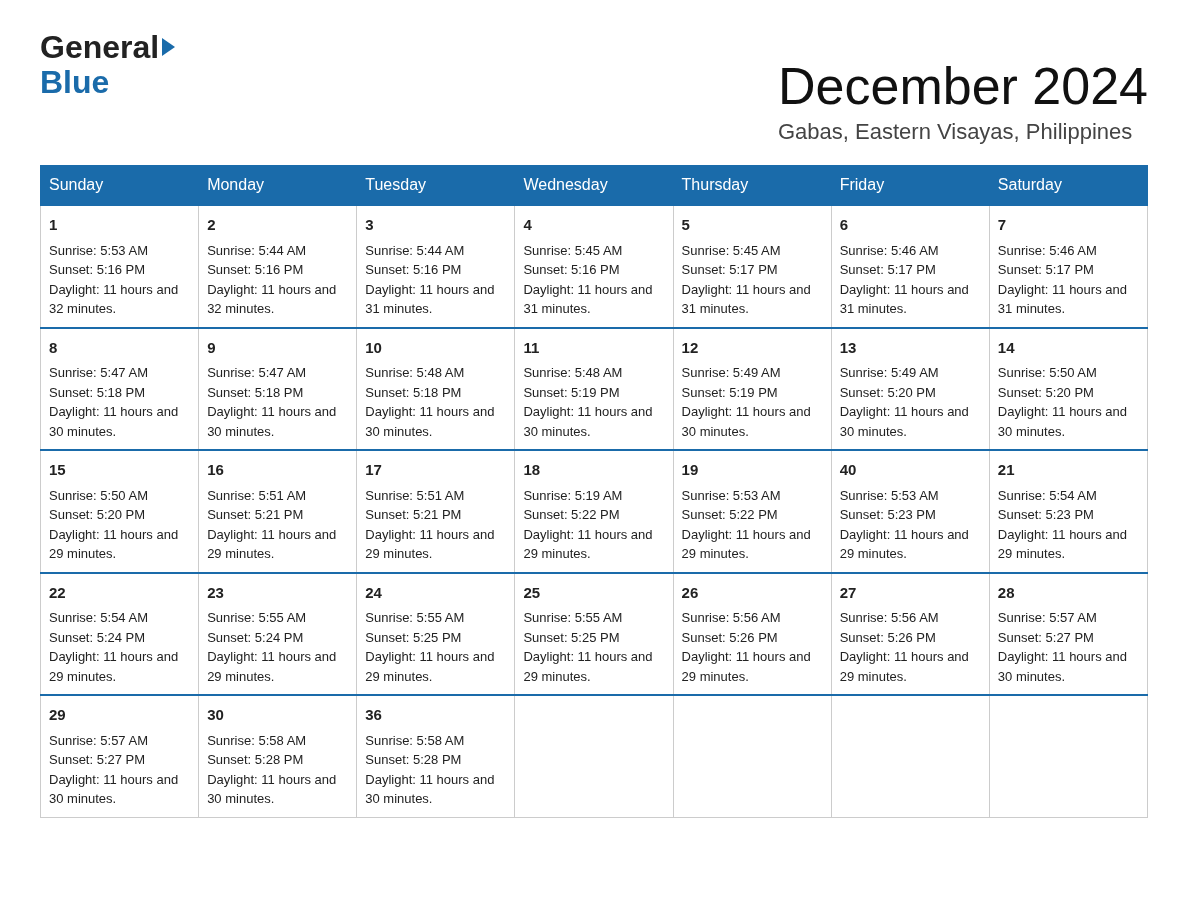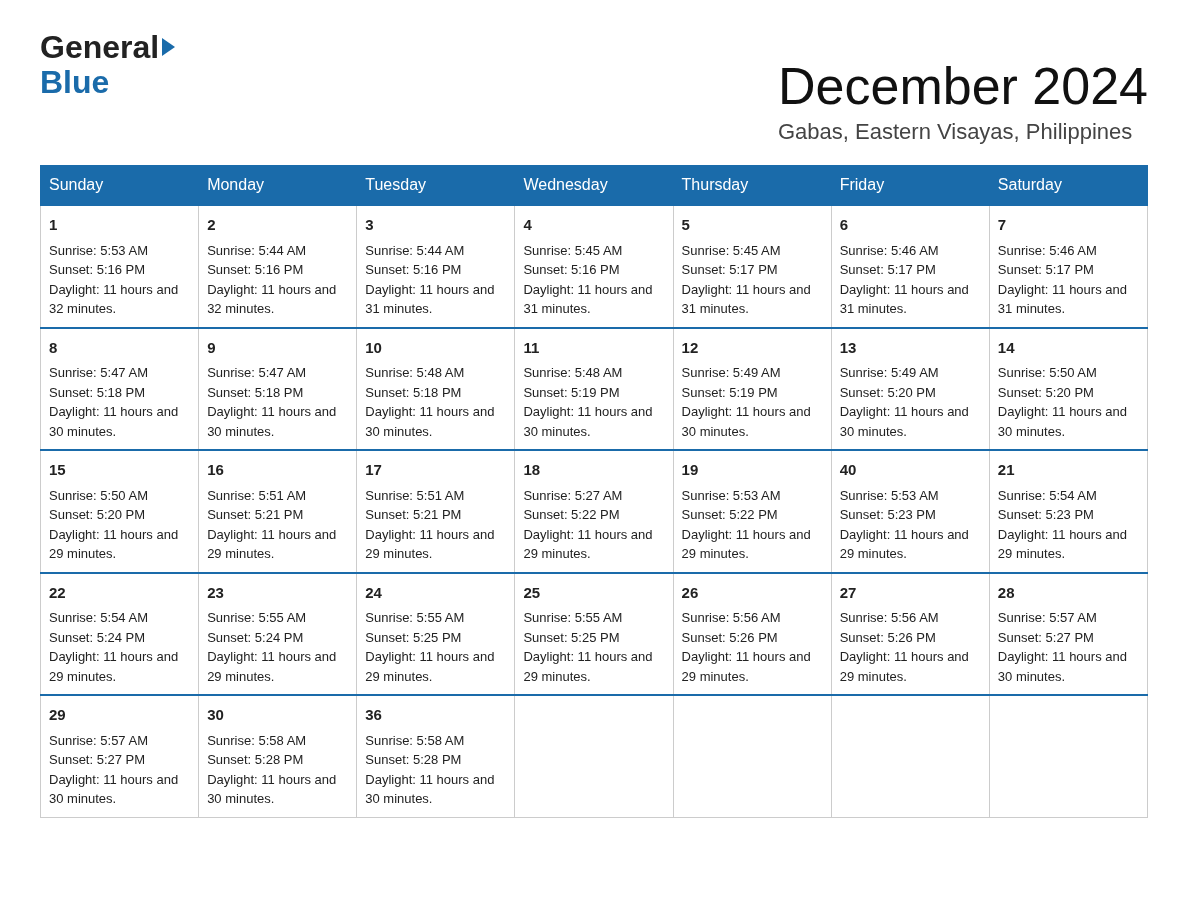--- a/index.html
+++ b/index.html
@@ -111,21 +111,21 @@
         <td><span class="day-number">10</span><span>Sunrise: 5:48 AM</span><br><span>Sunset: 5:18 PM</span><br><span>Daylight: 11 hours and 30 minutes.</span></td>
         <td><span class="day-number">11</span><span>Sunrise: 5:48 AM</span><br><span>Sunset: 5:19 PM</span><br><span>Daylight: 11 hours and 30 minutes.</span></td>
         <td><span class="day-number">12</span><span>Sunrise: 5:49 AM</span><br><span>Sunset: 5:19 PM</span><br><span>Daylight: 11 hours and 30 minutes.</span></td>
         <td><span class="day-number">13</span><span>Sunrise: 5:49 AM</span><br><span>Sunset: 5:20 PM</span><br><span>Daylight: 11 hours and 30 minutes.</span></td>
         <td><span class="day-number">14</span><span>Sunrise: 5:50 AM</span><br><span>Sunset: 5:20 PM</span><br><span>Daylight: 11 hours and 30 minutes.</span></td>
       </tr>
       <tr>
         <td><span class="day-number">15</span><span>Sunrise: 5:50 AM</span><br><span>Sunset: 5:20 PM</span><br><span>Daylight: 11 hours and 29 minutes.</span></td>
         <td><span class="day-number">16</span><span>Sunrise: 5:51 AM</span><br><span>Sunset: 5:21 PM</span><br><span>Daylight: 11 hours and 29 minutes.</span></td>
         <td><span class="day-number">17</span><span>Sunrise: 5:51 AM</span><br><span>Sunset: 5:21 PM</span><br><span>Daylight: 11 hours and 29 minutes.</span></td>
-        <td><span class="day-number">18</span><span>Sunrise: 5:27 AM</span><br><span>Sunset: 5:22 PM</span><br><span>Daylight: 11 hours and 29 minutes.</span></td>
+        <td><span class="day-number">18</span><span>Sunrise: 5:19 AM</span><br><span>Sunset: 5:22 PM</span><br><span>Daylight: 11 hours and 29 minutes.</span></td>
         <td><span class="day-number">19</span><span>Sunrise: 5:53 AM</span><br><span>Sunset: 5:22 PM</span><br><span>Daylight: 11 hours and 29 minutes.</span></td>
         <td><span class="day-number">40</span><span>Sunrise: 5:53 AM</span><br><span>Sunset: 5:23 PM</span><br><span>Daylight: 11 hours and 29 minutes.</span></td>
         <td><span class="day-number">21</span><span>Sunrise: 5:54 AM</span><br><span>Sunset: 5:23 PM</span><br><span>Daylight: 11 hours and 29 minutes.</span></td>
       </tr>
       <tr>
         <td><span class="day-number">22</span><span>Sunrise: 5:54 AM</span><br><span>Sunset: 5:24 PM</span><br><span>Daylight: 11 hours and 29 minutes.</span></td>
         <td><span class="day-number">23</span><span>Sunrise: 5:55 AM</span><br><span>Sunset: 5:24 PM</span><br><span>Daylight: 11 hours and 29 minutes.</span></td>
         <td><span class="day-number">24</span><span>Sunrise: 5:55 AM</span><br><span>Sunset: 5:25 PM</span><br><span>Daylight: 11 hours and 29 minutes.</span></td>
         <td><span class="day-number">25</span><span>Sunrise: 5:55 AM</span><br><span>Sunset: 5:25 PM</span><br><span>Daylight: 11 hours and 29 minutes.</span></td>
         <td><span class="day-number">26</span><span>Sunrise: 5:56 AM</span><br><span>Sunset: 5:26 PM</span><br><span>Daylight: 11 hours and 29 minutes.</span></td>

